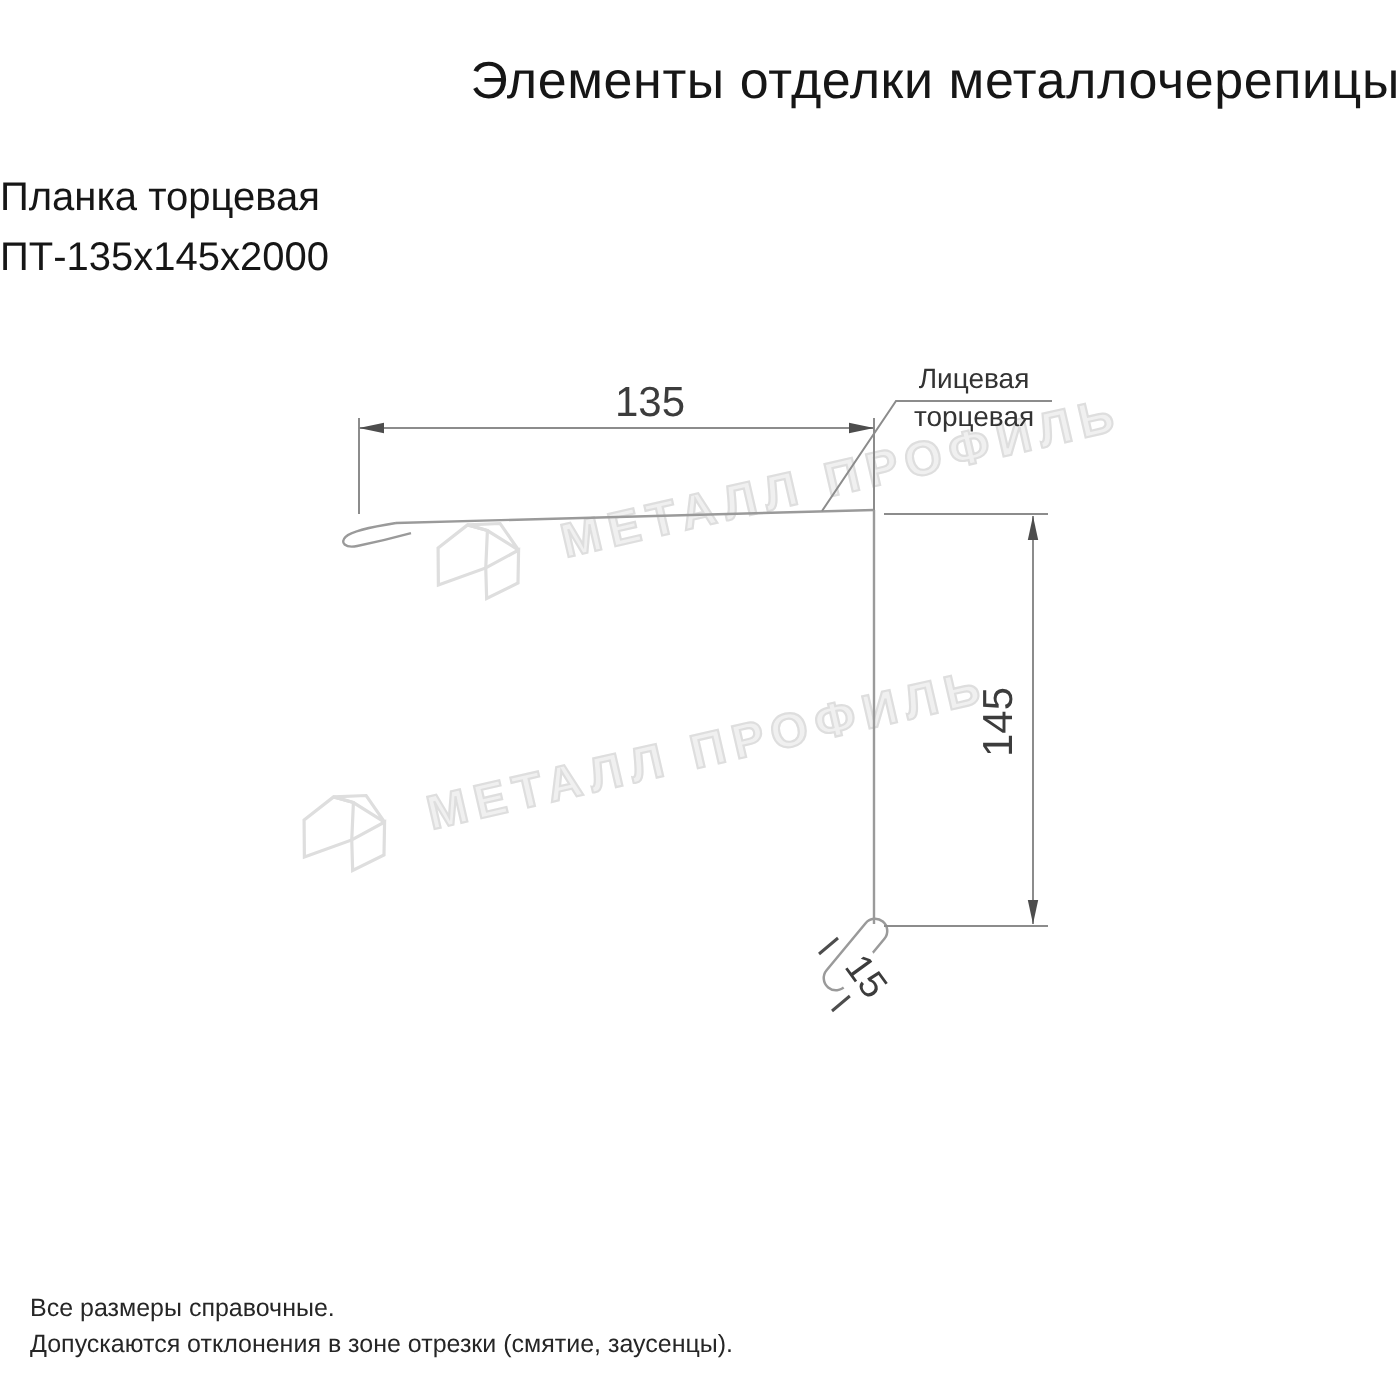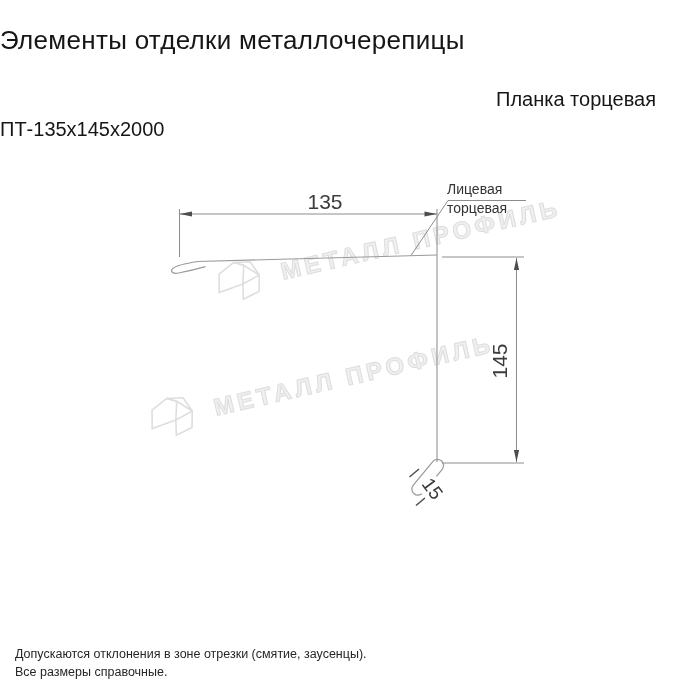--- a/index.html
+++ b/index.html
@@ -2,33 +2,33 @@
 <html><head>
 <meta charset="utf-8">
 <style>
   html,body { margin:0; padding:0; background:#ffffff; }
   .canvas {
     position:relative; width:700px; height:700px; background:#ffffff;
     font-family:"Liberation Sans", sans-serif; overflow:hidden;
   }
   .abs { position:absolute; }
 
-  .title    { top:25px;  left:0; width:700px; text-align:left; font-size:26px; color:#161616; letter-spacing:.3px; }
-  .subtitle { top:88px;  left:0; width:656px; text-align:right; font-size:20px; color:#161616; }
+  .title    { top:25px;  left:0; width:700px; text-align:right; font-size:26px; color:#161616; letter-spacing:.3px; }
+  .subtitle { top:88px;  left:0; width:656px; text-align:left; font-size:20px; color:#161616; }
   .code     { top:118px; left:0; width:656px; text-align:left; font-size:20px; color:#161616; }
 
   .drawing { top:0; left:0; width:700px; height:700px; }
 
   .dim { font-size:21px; color:#3c3c3c; }
   .dim-135 { left:295px; top:190px; width:60px; text-align:center; }
   .dim-145 { left:470px; top:349px; width:60px; height:24px; line-height:24px; text-align:center; transform:rotate(-90deg); }
   .dim-15  { left:412px; top:478px; width:40px; height:22px; display:flex; align-items:center; justify-content:center; transform:rotate(54deg); }
   .dim-15 span { background:#ffffff; padding:0 2px; font-size:19px; }
 
-  .face-label { left:447px; top:180px; width:80px; text-align:left; font-size:14px; line-height:19px; color:#333333; }
+  .face-label { left:447px; top:180px; width:80px; text-align:center; font-size:14px; line-height:19px; color:#333333; }
 
   .watermark { display:flex; align-items:center; gap:9px; transform-origin:left center; pointer-events:none; }
   .wm1 { left:212px; top:262px; transform:rotate(-13deg); }
   .wm2 { left:145px; top:398px; transform:rotate(-13deg); }
   .wm-text {
     font-size:24px; font-weight:bold; letter-spacing:4px; white-space:nowrap;
     color:#f0f0f0; -webkit-text-stroke:1.1px #dedede;
   }
 
   .footer { left:15px; top:646px; font-size:12.5px; line-height:17.5px; color:#262626; }
@@ -100,17 +100,17 @@
   <div class="abs dim dim-15">
     <span>15</span>
   </div>
 
   <div class="abs face-label">
     <div>Лицевая</div>
     <div>торцевая</div>
   </div>
 
   <div class="abs footer">
+    <div>Все размеры справочные.</div>
     <div>Допускаются отклонения в зоне отрезки (смятие, заусенцы).</div>
-    <div>Все размеры справочные.</div>
   </div>
 
 </div>
 
 </body></html>

